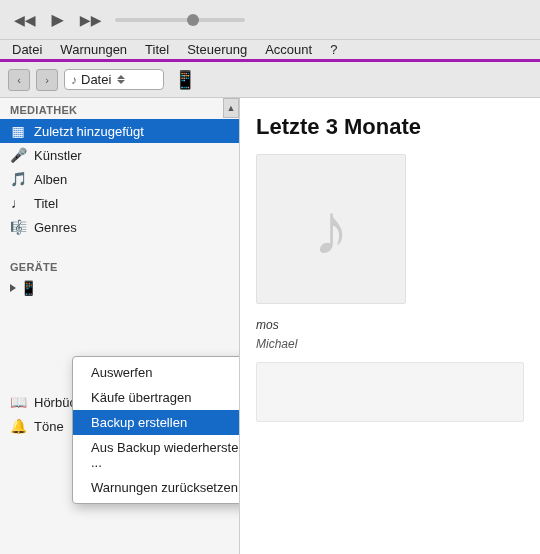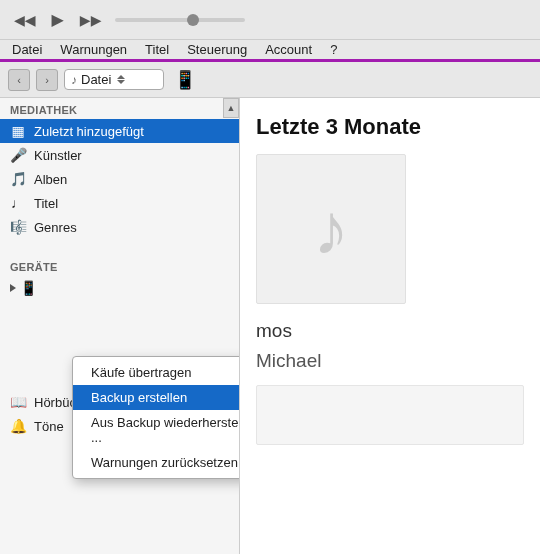--- a/index.html
+++ b/index.html
@@ -279,23 +279,24 @@
       display: flex;
       align-items: center;
       justify-content: center;
       margin-bottom: 12px;
     }
     .big-note {
       font-size: 72px;
       color: #ccc;
     }
     .track-info {
-      font-size: 19px;
+      font-size: 12px;
       color: #333;
       line-height: 1.6;
+      font-style: italic;
     }
     .track-info .artist {
       color: #555;
     }
     .bottom-thumbnail {
       width: 100%;
       height: 60px;
       background: #f5f5f5;
       border: 1px solid #e5e5e5;
       margin-top: 8px;
@@ -375,20 +376,21 @@
     </div>
 
     <div class="sidebar-section-title sidebar-devices">Geräte</div>
 
     <div class="device-row">
       <div class="triangle"></div>
       <span style="font-size:14px;">📱</span>
     </div>
 
     <div class="context-menu">
+      <div class="context-menu-item">Auswerfen</div>
       <div class="context-menu-item">Käufe übertragen</div>
       <div class="context-menu-item highlighted">Backup erstellen</div>
       <div class="context-menu-item">Aus Backup wiederherstellen ...</div>
       <div class="context-menu-item">Warnungen zurücksetzen</div>
     </div>
 
     <div class="sidebar-bottom">
       <div class="sidebar-item" style="margin-top: 90px;">
         <span class="item-icon">📖</span>
         <span>Hörbücher</span>

